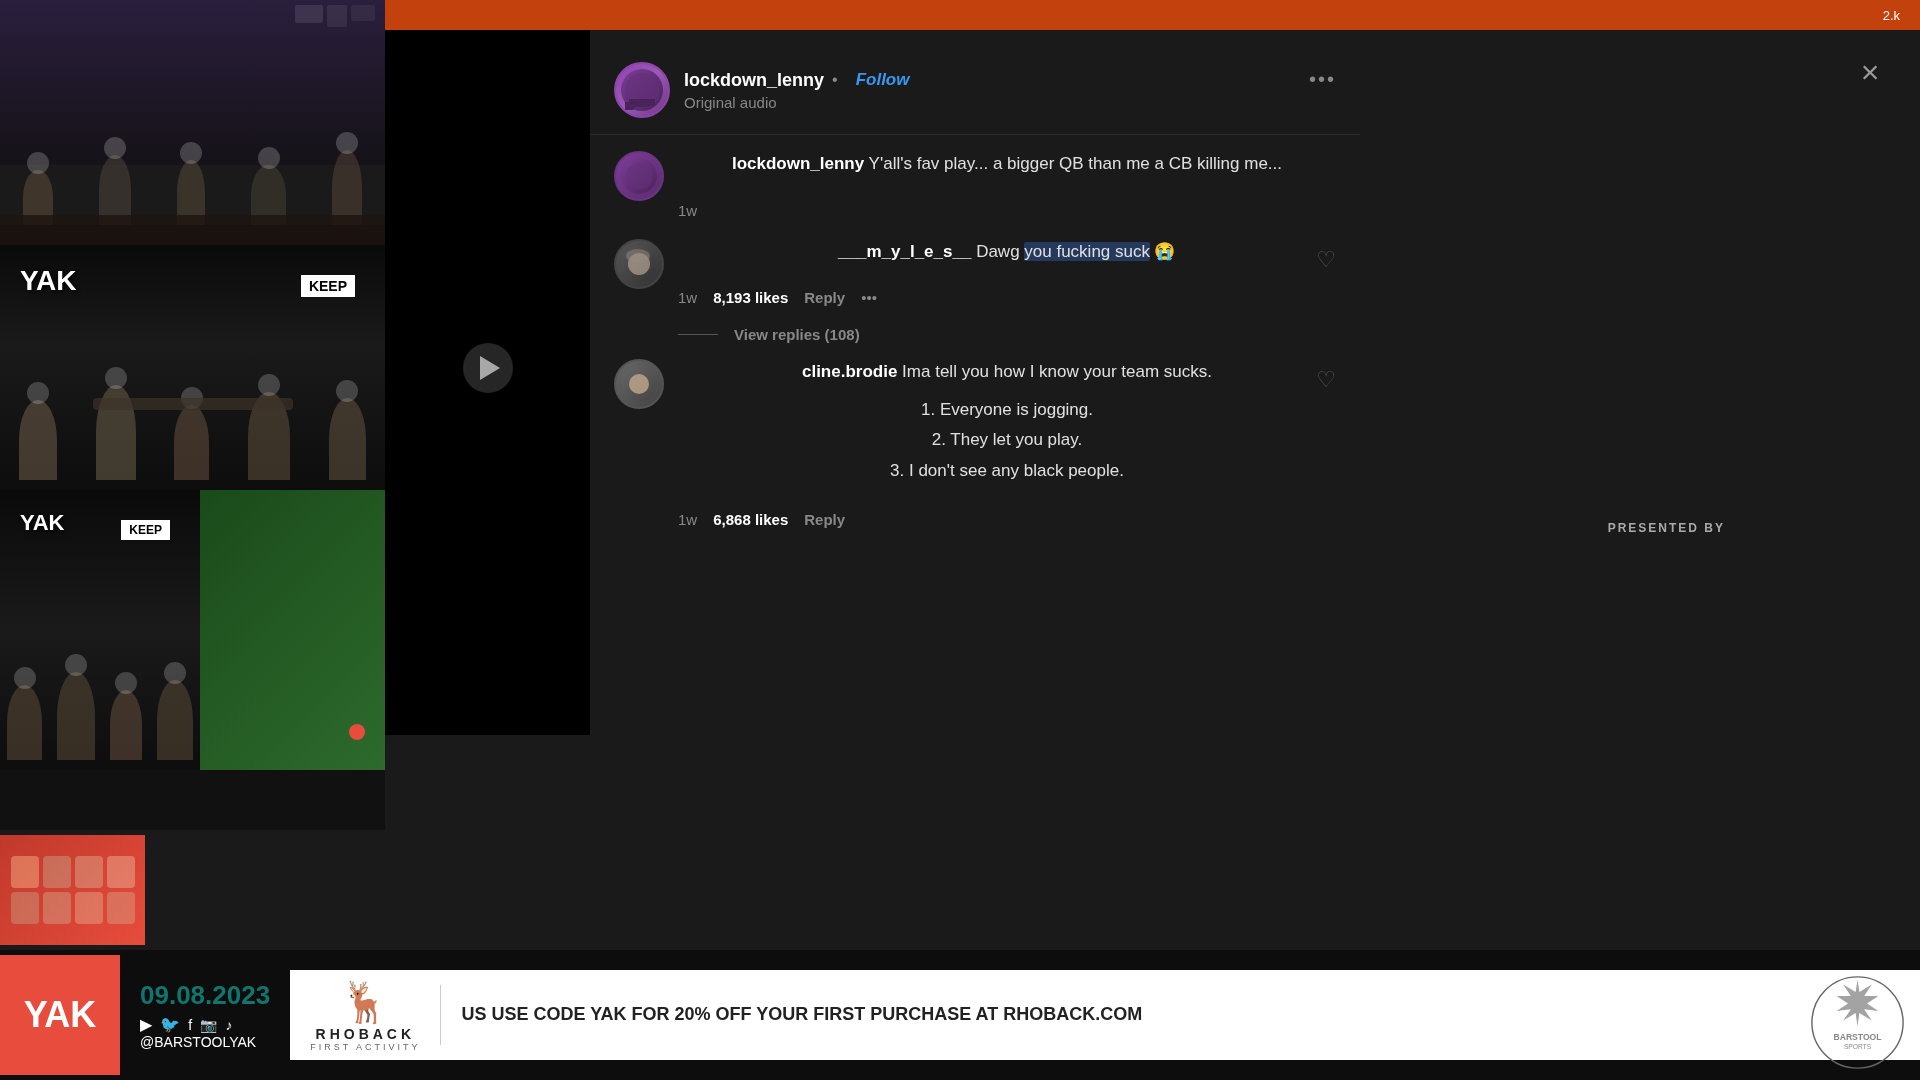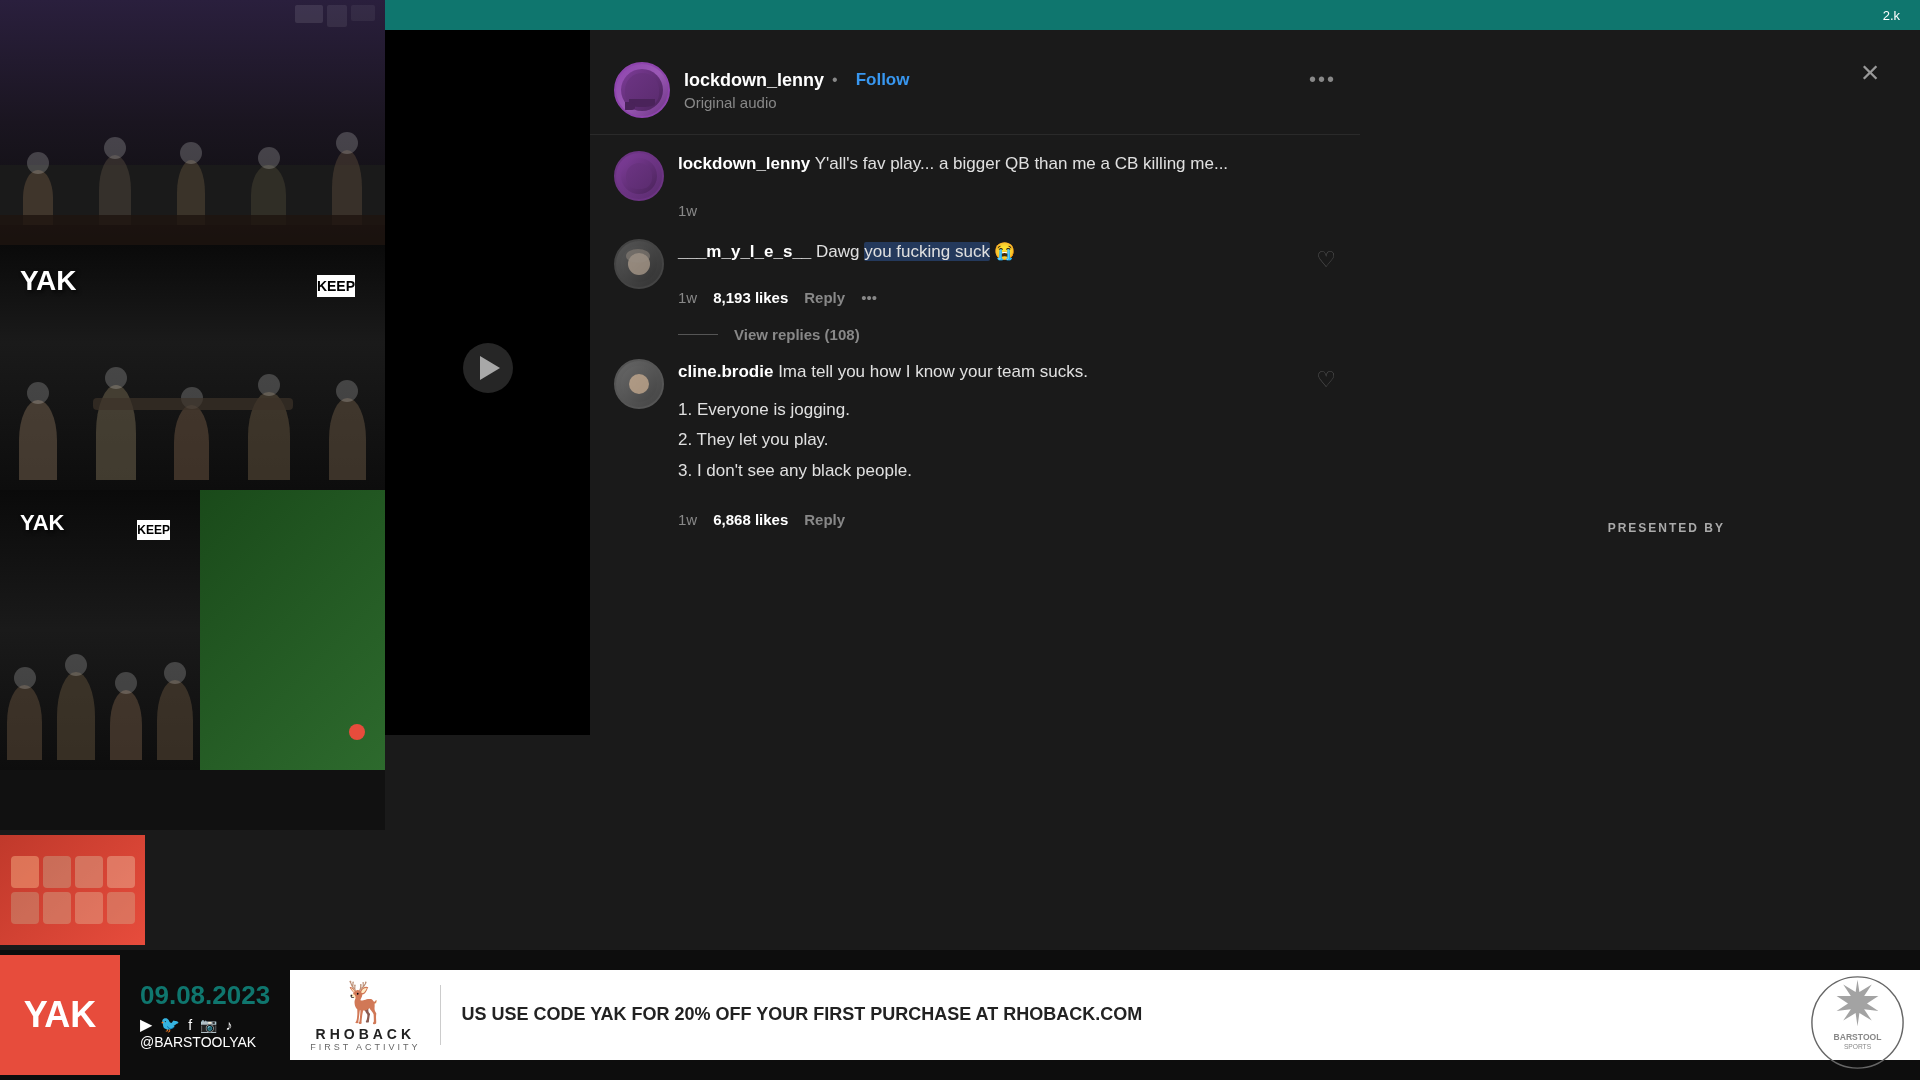--- a/index.html
+++ b/index.html
@@ -75,21 +75,21 @@
       font-weight: 900;
       text-shadow: 2px 2px 4px rgba(0,0,0,0.8);
     }
 
     .keep-sign {
       position: absolute;
       top: 30px;
       right: 30px;
       background: white;
       color: black;
-      padding: 3px 0;
+      padding: 3px 8px;
       font-size: 14px;
       font-weight: bold;
     }
 
     
     .middle-panel {
       position: absolute;
       left: 385px;
       top: 0;
       width: 205px;
@@ -108,21 +108,21 @@
       overflow: hidden;
     }
 
     
     .top-bar {
       position: absolute;
       left: 385px;
       top: 0;
       right: 0;
       height: 30px;
-      background: #0f766e;
+      background: #c2410c;
       display: flex;
       align-items: center;
       justify-content: flex-end;
       padding-right: 20px;
     }
 
     
     .close-btn {
       position: absolute;
       right: 20px;
@@ -171,20 +171,21 @@
       font-size: 18px;
       color: #fff;
     }
 
     .follow-btn {
       color: #3897f0;
       font-size: 17px;
       font-weight: 600;
       margin-left: 10px;
       cursor: pointer;
+      font-style: italic;
     }
 
     .original-audio {
       color: #888;
       font-size: 15px;
       margin-top: 3px;
     }
 
     .more-options {
       position: absolute;
@@ -226,20 +227,21 @@
     }
 
     .comment-avatar-3 {
       background: linear-gradient(135deg, #666, #444);
       border: 2px solid #555;
     }
 
     .comment-content {
       margin-left: 14px;
       flex: 1;
+      text-align: center;
     }
 
     .comment-text {
       color: #fff;
       font-size: 17px;
       line-height: 1.5;
     }
 
     .comment-username {
       font-weight: 700;

